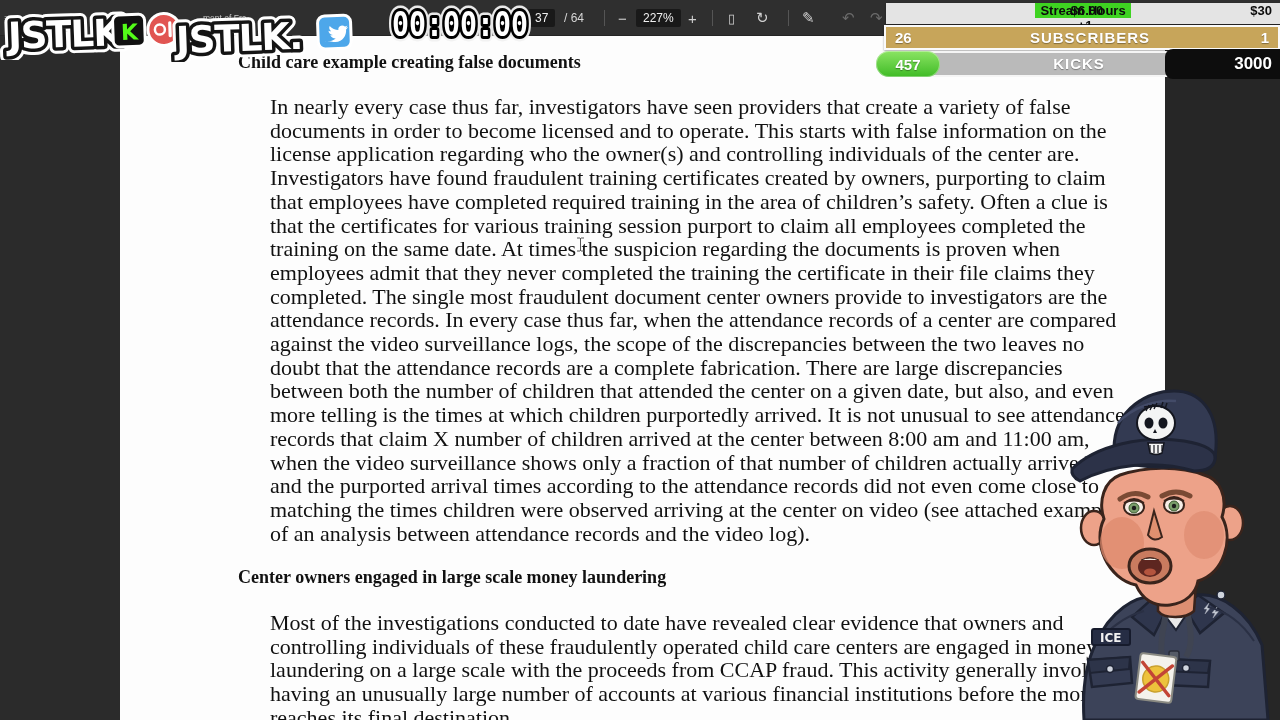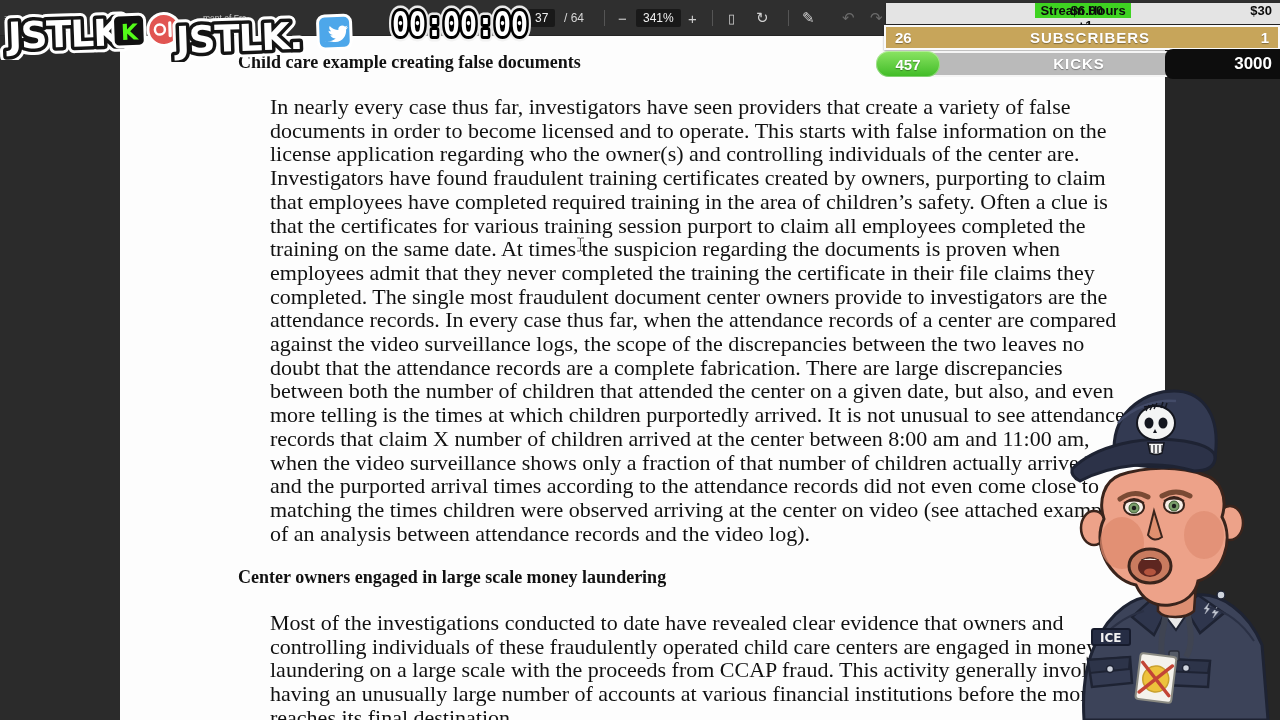--- a/index.html
+++ b/index.html
@@ -95,21 +95,21 @@
     <div class="tb-item tb-title">ment of Fra</div>
     <div class="tb-item" style="left:528px;">
         <span class="num-box">37</span>
       </div>
     <div class="tb-item" style="left:564px;">/ 64</div>
     <div class="tb-item" style="left:604px;">
         <span class="tb-sep"></span>
       </div>
     <div class="tb-item tb-btn" style="left:618px;">−</div>
     <div class="tb-item" style="left:636px;">
-        <span class="num-box">341%</span>
+        <span class="num-box">227%</span>
       </div>
     <div class="tb-item tb-btn" style="left:688px;">+</div>
     <div class="tb-item" style="left:712px;">
         <span class="tb-sep"></span>
       </div>
     <div class="tb-item tb-btn" style="left:728px; font-size:13px;">▯</div>
     <div class="tb-item tb-btn" style="left:756px;">↻</div>
     <div class="tb-item" style="left:788px;">
         <span class="tb-sep"></span>
       </div>

